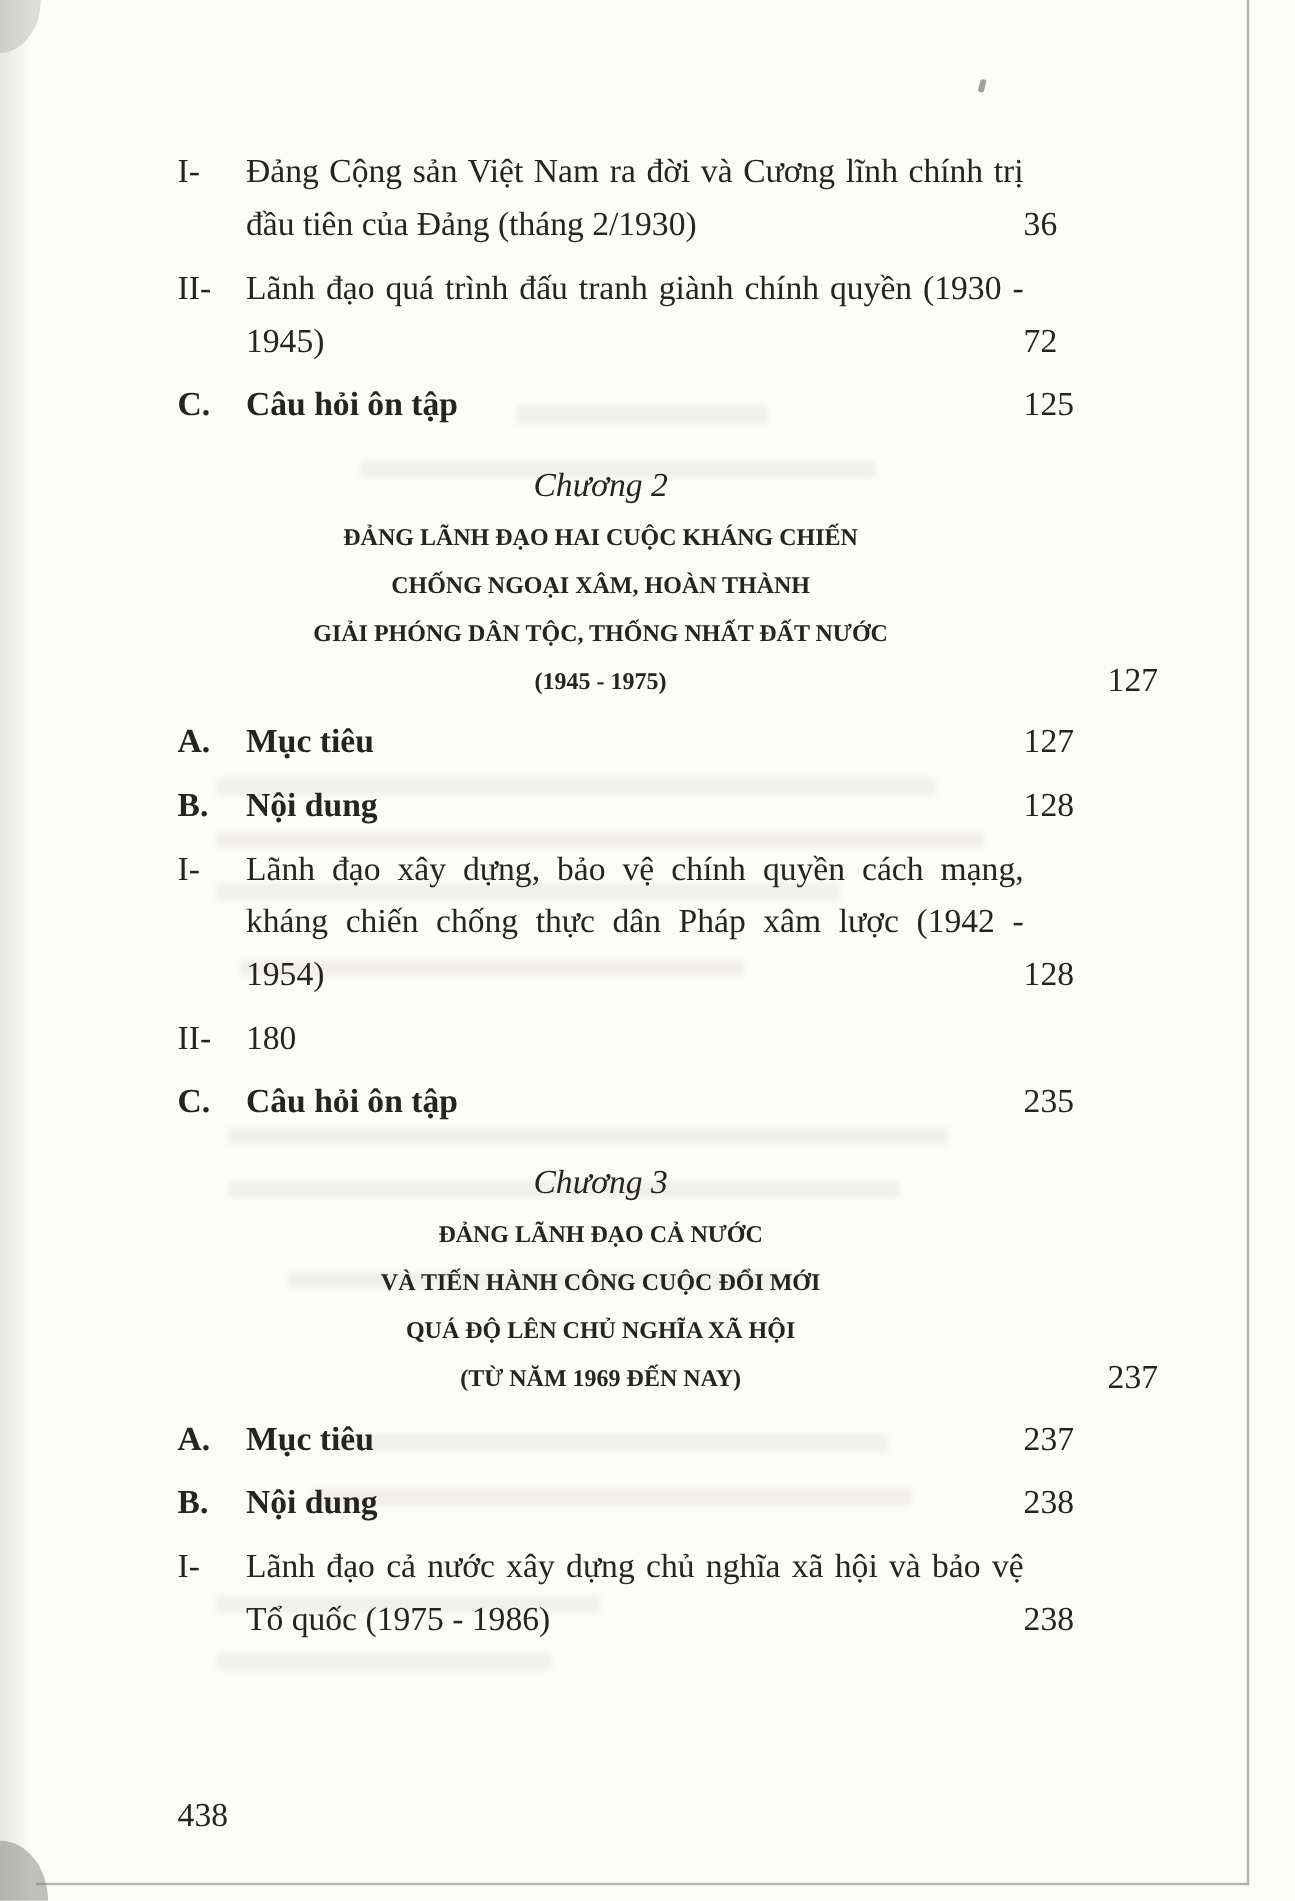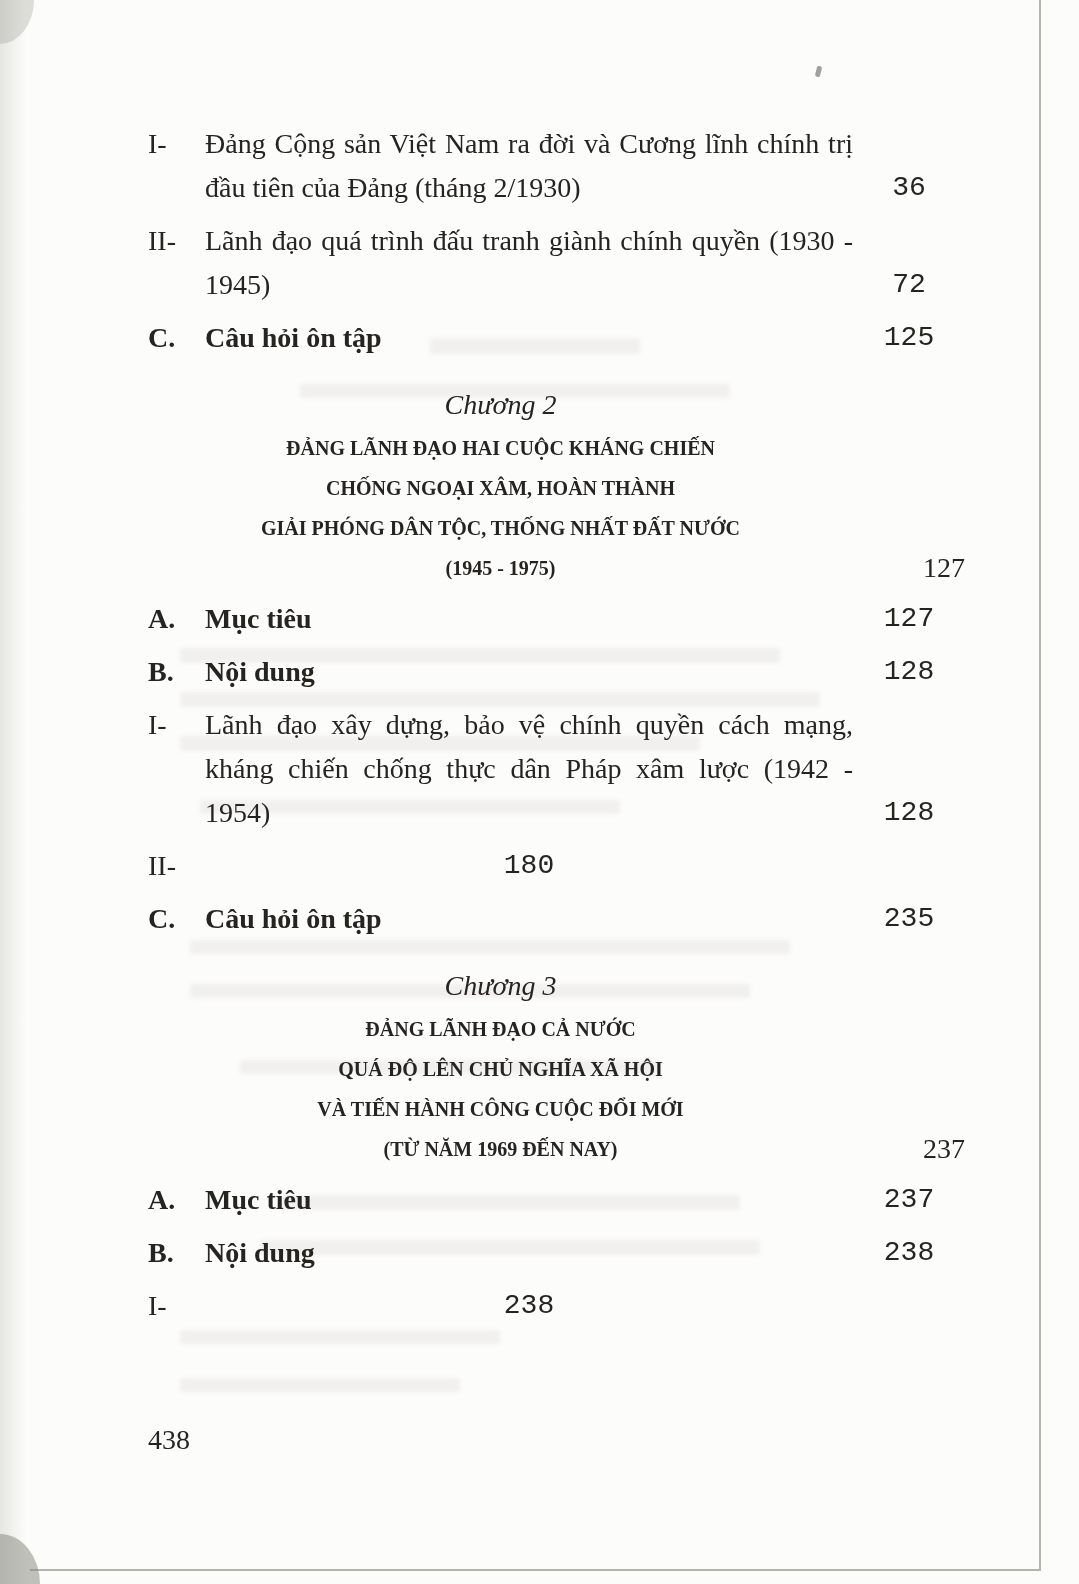--- a/index.html
+++ b/index.html
@@ -48,39 +48,39 @@
     position:absolute; left:148px; top:122px; width:817px; z-index:1;
   }
   .entry {
     display:grid;
     grid-template-columns:57px 648px 1fr;
     font-size:28px; line-height:44px;
     margin-bottom:9px;
   }
   .entry .lbl { text-align:left; }
   .entry .txt { text-align:justify; }
-  .entry .pg  { align-self:end; text-align:center;font-family:Liberation Mono, monospace; }
+  .entry .pg  { align-self:end; text-align:left; }
   .entry.bold .lbl, .entry.bold .txt { font-weight:bold; }
 
   .chapter {
     position:relative;
     width:705px; 
     text-align:center;
     margin-top:22px; margin-bottom:9px;
   }
   .kicker { font-style:italic; font-size:28px; line-height:46px; }
   .ctl { font-weight:bold; font-size:20px; line-height:40px; }
   .lastrow { position:relative; }
   .chpg {
     position:absolute; right:-112px; bottom:0; width:112px;
     font-weight:normal; font-size:28px; line-height:40px; text-align:right;
   }
 
   .footer {
-    position:absolute; left:148px; top:1420px; z-index:1;
+    position:absolute; left:148px; top:1494px; z-index:1;
     font-size:28px; line-height:40px;
   }
 </style>
 </head>
 <body>
 
 <div class="edge-left"></div>
 <div class="edge-right-line"></div>
 <div class="edge-bottom-line"></div>
 <div class="corner-tl"></div>
@@ -159,40 +159,41 @@
 
   <div class="entry bold">
     <span class="lbl">C.</span>
     <span class="txt">Câu hỏi ôn tập</span>
     <span class="pg">235</span>
   </div>
 
   <section class="chapter">
     <div class="kicker">Chương 3</div>
     <div class="ctl">ĐẢNG LÃNH ĐẠO CẢ NƯỚC</div>
+    <div class="ctl">VÀ TIẾN HÀNH CÔNG CUỘC ĐỔI MỚI</div>
     <div class="ctl">QUÁ ĐỘ LÊN CHỦ NGHĨA XÃ HỘI</div>
-    <div class="ctl">VÀ TIẾN HÀNH CÔNG CUỘC ĐỔI MỚI</div>
     <div class="lastrow">
       <span class="ctl">(TỪ NĂM 1969 ĐẾN NAY)</span>
       <span class="chpg">237</span>
     </div>
   </section>
 
   <div class="entry bold">
     <span class="lbl">A.</span>
     <span class="txt">Mục tiêu</span>
     <span class="pg">237</span>
   </div>
 
   <div class="entry bold">
     <span class="lbl">B.</span>
     <span class="txt">Nội dung</span>
     <span class="pg">238</span>
   </div>
 
   <div class="entry">
     <span class="lbl">I-</span>
+    <span class="txt">Lãnh đạo cả nước xây dựng chủ nghĩa xã hội và bảo vệ Tổ quốc (1975 - 1986)</span>
     <span class="pg">238</span>
   </div>
 
 </main>
 
 <div class="footer">438</div>
 
 </body></html>

